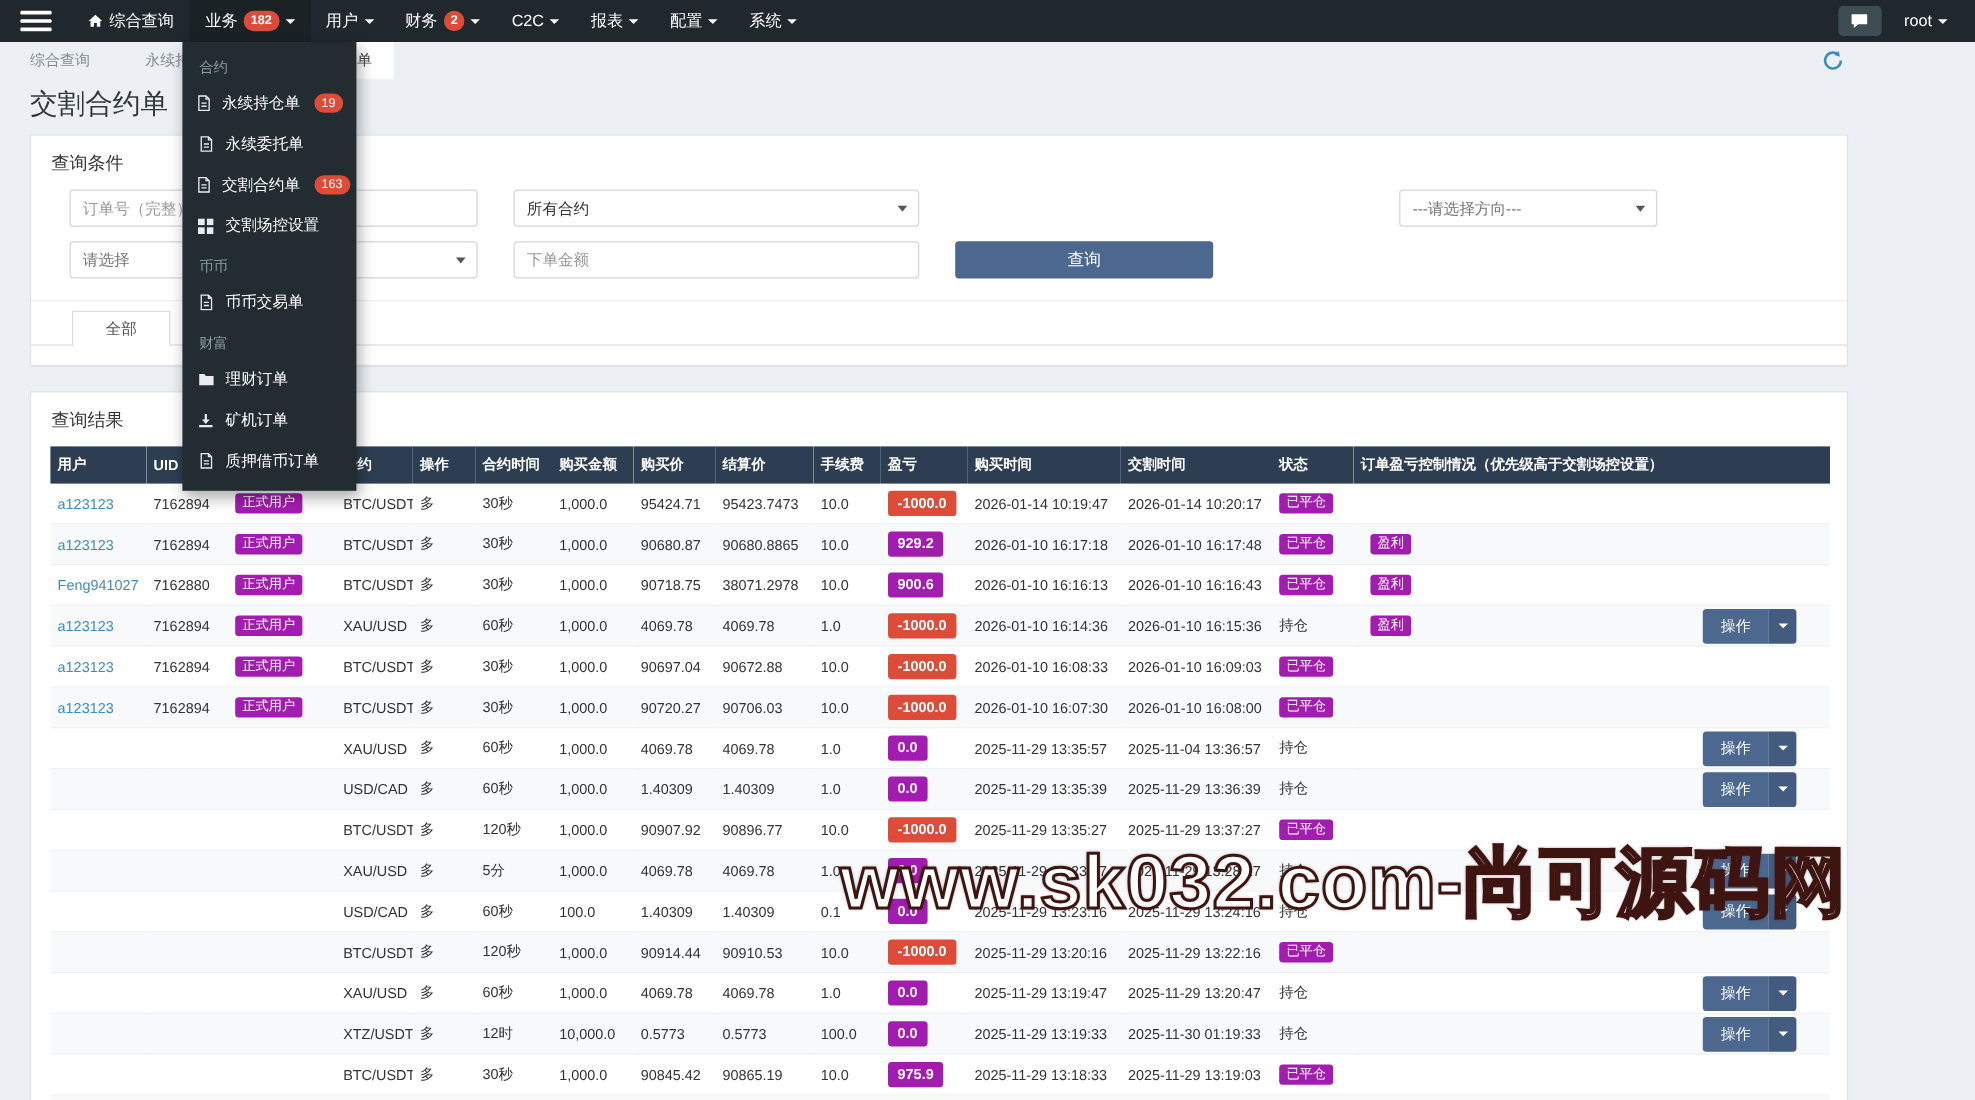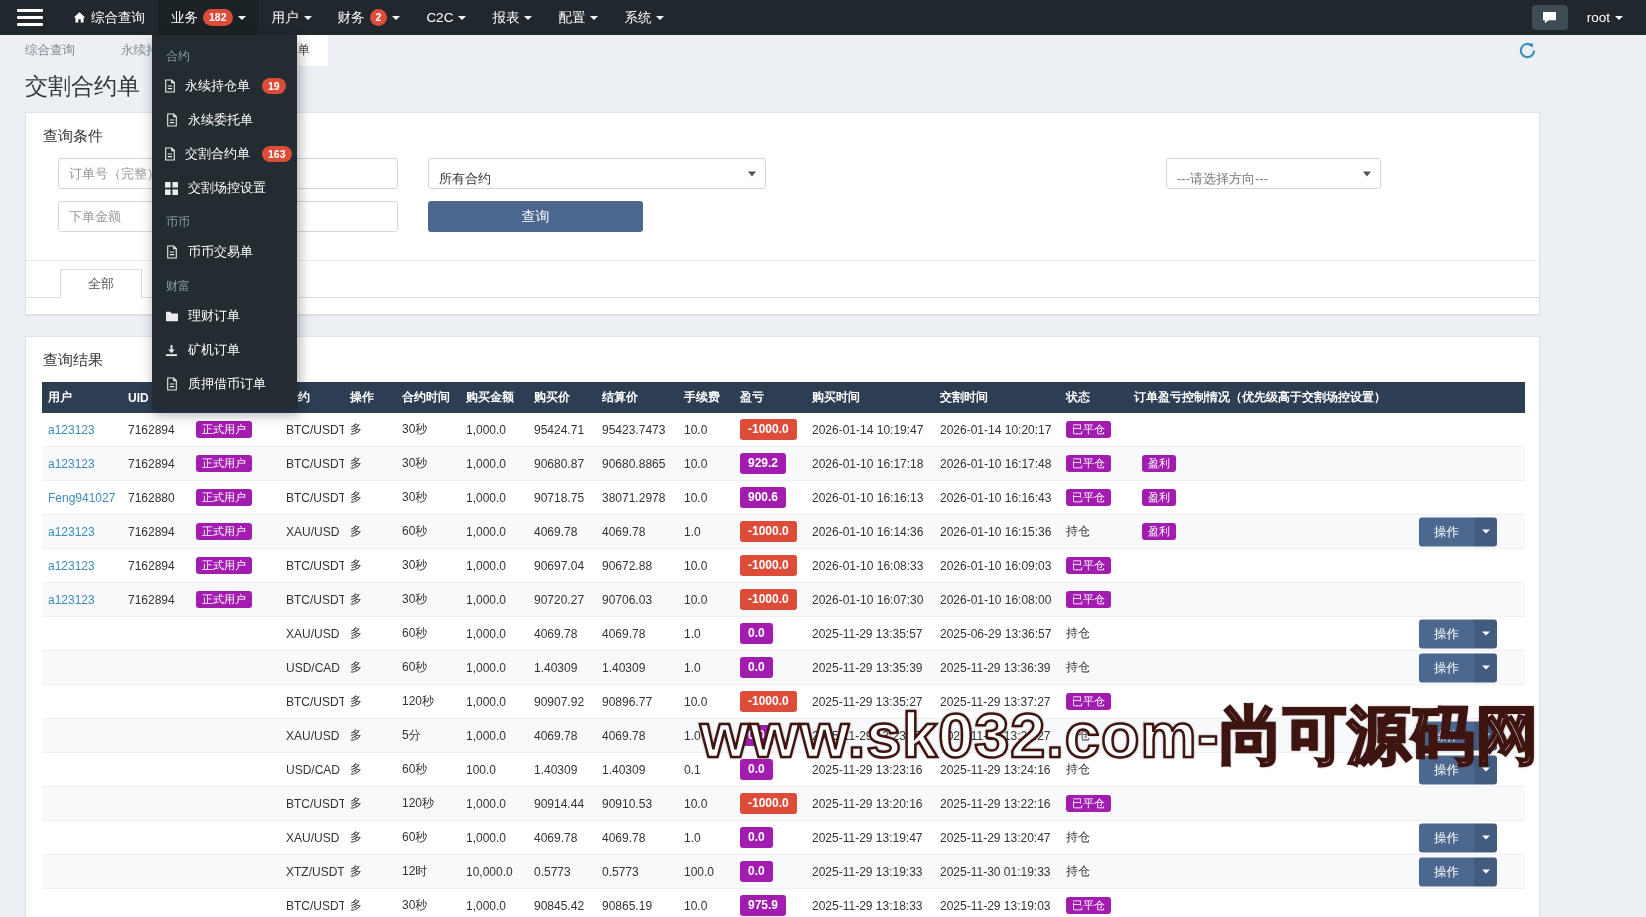--- a/index.html
+++ b/index.html
@@ -17,42 +17,42 @@
 .nav-badge{background:#dd4b39;font-size:10.5px;font-weight:bold;padding:1px 6px;border-radius:9px;line-height:1.4}
 .caret{width:0;height:0;border-left:4px solid transparent;border-right:4px solid transparent;border-top:4px solid currentColor;display:inline-block}
 .nav-right{margin-left:auto;display:flex;align-items:center;padding-right:10px;gap:6px}
 .chat-btn{width:36px;height:25px;background:#3e4d54;border-radius:4px;display:flex;align-items:center;justify-content:center;cursor:pointer}
 
 
 .dropdown-menu{position:absolute;left:152px;top:35px;width:145px;background:#222c31;z-index:100;box-shadow:2px 5px 12px rgba(0,0,0,.35);padding:4px 0 8px}
 .menu-section{padding:9px 14px 4px;color:#8c9ba3;font-size:12px}
 .menu-item{display:flex;align-items:center;gap:9px;padding:8px 12px;color:#fff;font-size:13px;cursor:pointer;white-space:nowrap}
 .menu-icon{display:inline-flex;width:15px;justify-content:center;color:#e8ecee}
-.menu-badge{background:#dd4b39;color:#fff;font-size:10.5px;font-weight:bold;padding:1px 6px;border-radius:9px;margin-left:3px;line-height:1.4}
+.menu-badge{background:#dd4b39;color:#fff;font-size:10.5px;font-weight:normal;padding:1px 6px;border-radius:9px;margin-left:3px;line-height:1.4}
 
 
 .content{margin-left:25px;width:1515px}
 .tabs-row{display:flex;align-items:center;height:31px;font-size:12.5px;color:#7f8a90}
 .crumb{margin-right:46px;cursor:pointer}
 .crumb.active{background:#fff;color:#444;height:31px;display:flex;align-items:center;padding:0 18px;margin-right:0}
 .refresh{margin-left:auto;cursor:pointer;display:flex;align-items:center;padding-right:4px}
 h1{font-size:23px;font-weight:500;color:#30373c;margin:5px 0 10px}
 .panel{background:#fff;border:1px solid #dde3e8;box-shadow:0 1px 1px rgba(0,0,0,.05)}
 .panel-title{font-size:15px;font-weight:normal;padding:14px 17px 0;color:#333}
 
 
 .filter-grid{display:grid;grid-template-columns:340px 338px 340px 215px;gap:12px 30px;margin:12px 0 0 32px}
 .f-input,.select{height:31px;border:1px solid #d2d6de;border-radius:3px;padding:0 10px;font-size:13px;color:#555;background:#fff;font-family:inherit;outline:none}
 .f-input::placeholder{color:#999}
-.select{position:relative;display:flex;align-items:flex-end;cursor:pointer}
+.select{position:relative;display:flex;align-items:center;cursor:pointer}
 .sel-caret{position:absolute;right:9px;top:50%;transform:translateY(-50%);width:0;height:0;border-left:4px solid transparent;border-right:4px solid transparent;border-top:5px solid #555}
 .sel-val{color:#777}
 .sel-val.dark{color:#333}
 .search-btn{width:215px;height:31px;background:#4c688f;color:#fff;border:none;border-radius:3px;font-size:14px;cursor:pointer;font-family:inherit}
-.tabs-strip{margin-top:28px;border-top:1px solid #ededed;padding:7px 0 0 34px;border-bottom:1px solid #ddd}
+.tabs-strip{margin-top:18px;border-top:1px solid #ededed;padding:7px 0 0 34px;border-bottom:1px solid #ddd}
 .tab-all{display:inline-block;background:#fff;border:1px solid #ddd;border-bottom:1px solid #fff;margin-bottom:-1px;padding:5px 27px;font-size:13px;color:#555;cursor:pointer;position:relative;top:1px}
 .panel.filters{padding-bottom:16px}
 
 
 .panel.results{margin-top:21px;padding-bottom:10px}
 table{width:1483px;margin:12px 16px 0;border-collapse:collapse;font-size:12px;table-layout:fixed}
 thead th{background:#2d3e52;color:#fff;text-align:left;padding:7px 6px;font-size:12px;font-weight:bold;white-space:nowrap;overflow:hidden}
 tbody td{padding:6px 6px;border-bottom:1px solid #eef1f4;white-space:nowrap;overflow:hidden;color:#333;vertical-align:middle}
 tbody tr:nth-child(even){background:#f7f9fb}
 .user-link{color:#3c8dbc;text-decoration:none;cursor:pointer}
@@ -240,20 +240,24 @@
     <div class="panel-title">查询条件</div>
     <div class="filter-grid">
       <input class="f-input" placeholder="订单号（完整）" style="">
       <div class="select">
         <span class="sel-val dark">所有合约</span>
         <span class="sel-caret"></span>
       </div>
       <div></div>
       <div class="select">
         <span class="sel-val">---请选择方向---</span>
+        <span class="sel-caret"></span>
+      </div>
+      <div class="select">
+        <span class="sel-val">请选择</span>
         <span class="sel-caret"></span>
       </div>
       <input class="f-input" placeholder="下单金额" style="">
       <button class="search-btn">查询</button>
     </div>
     <div class="tabs-strip">
       <span class="tab-all">全部</span>
     </div>
   </div>
 
@@ -410,21 +414,21 @@
             <td></td>
             <td>XAU/USD</td>
             <td>多</td>
             <td>60秒</td>
             <td>1,000.0</td>
             <td>4069.78</td>
             <td>4069.78</td>
             <td>1.0</td>
             <td><span class="badge pnl ">0.0</span></td>
             <td>2025-11-29 13:35:57</td>
-            <td>2025-06-29 13:36:57</td>
+            <td>2025-11-04 13:36:57</td>
             <td>持仓</td>
             <td class="control-cell">
               <span class="action-group">
                 <button class="action-main">操作</button>
                 <button class="action-caret">
                   <span class="caret"></span>
                 </button>
               </span>
             </td>
           </tr>

